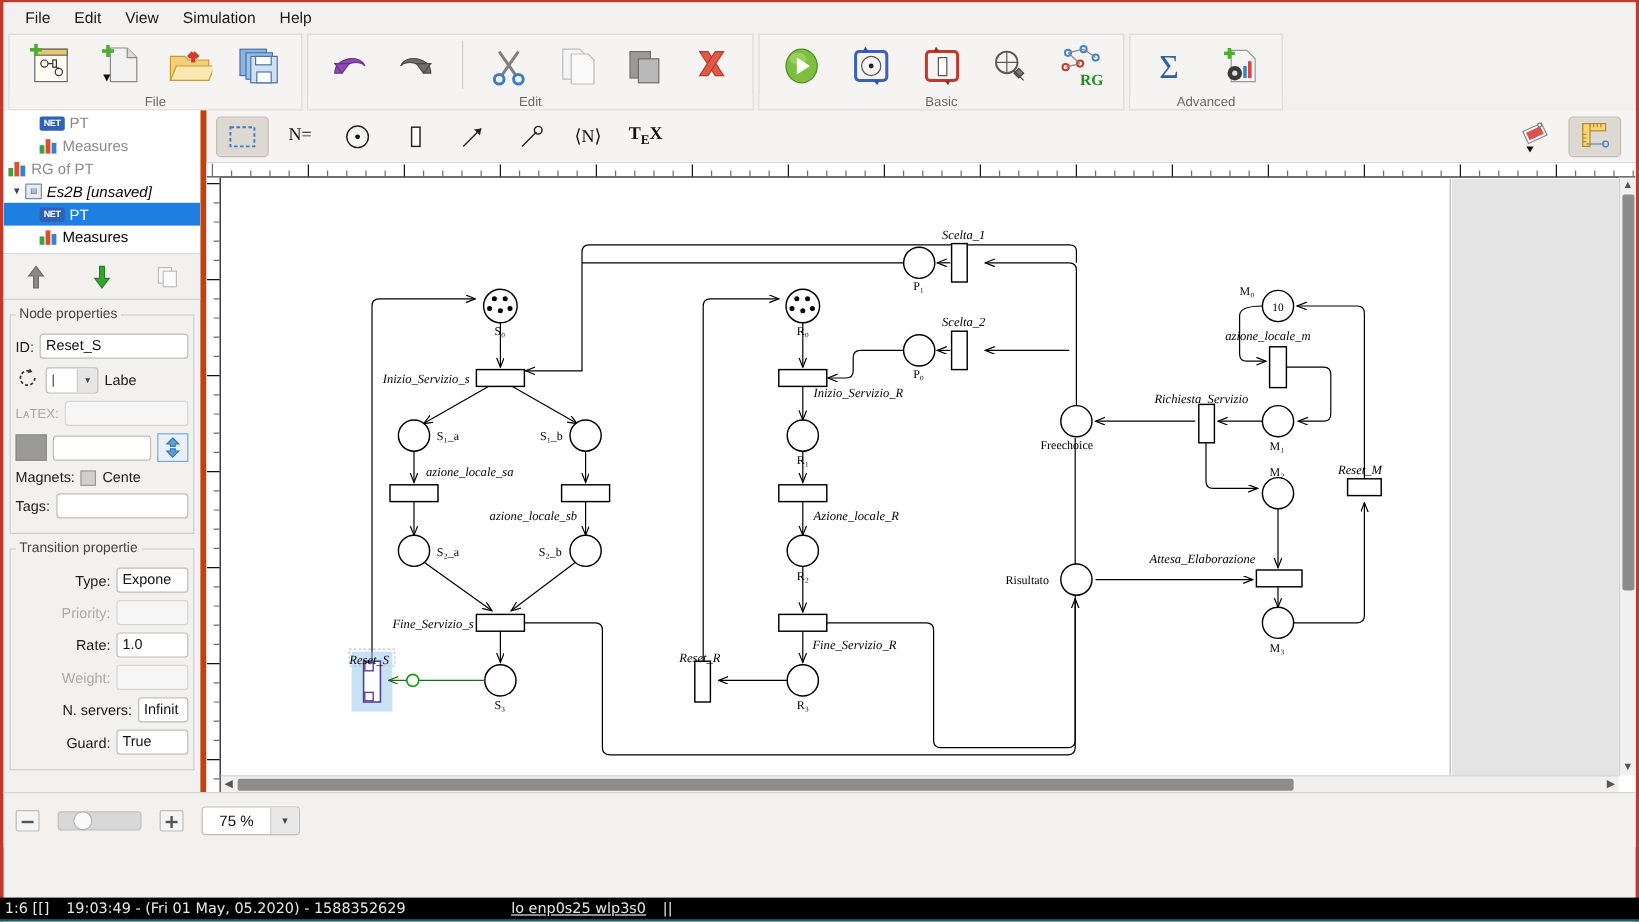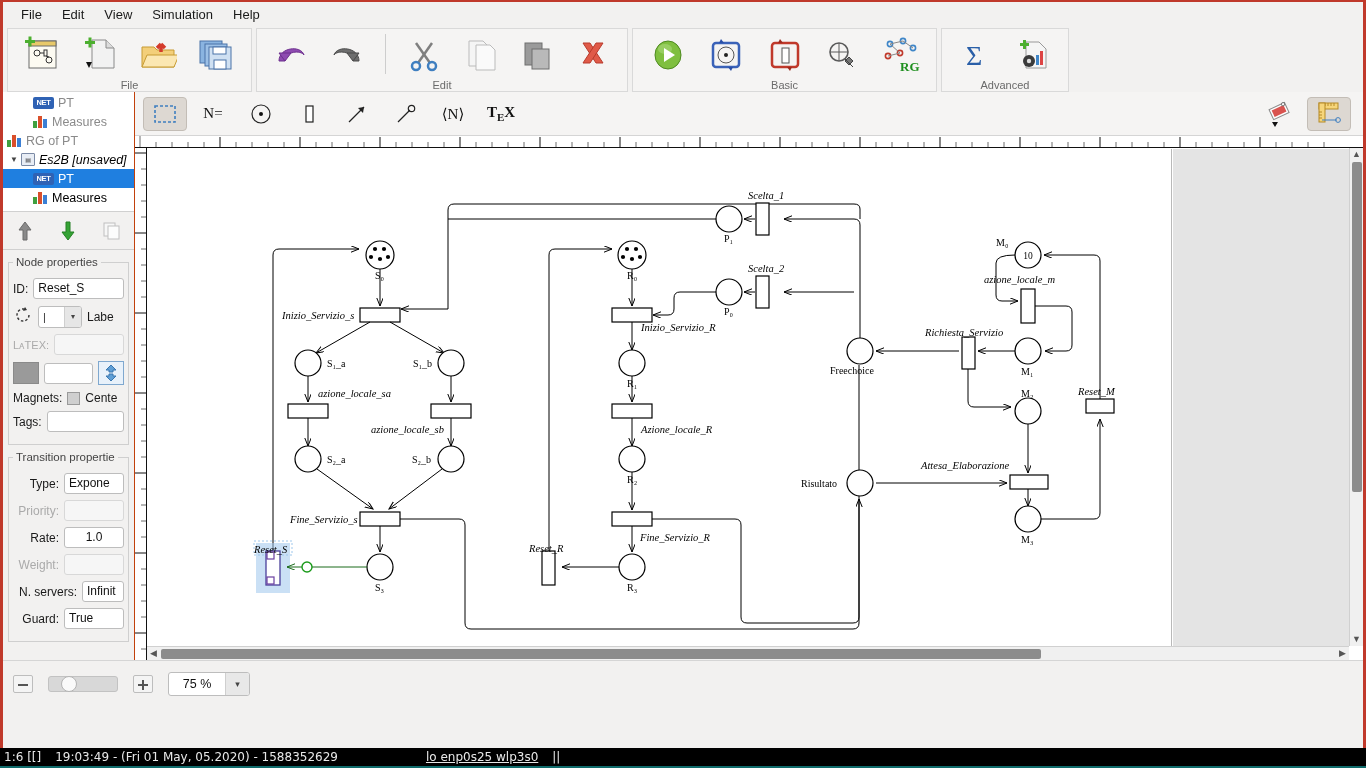--- a/index.html
+++ b/index.html
@@ -70,23 +70,23 @@
   .vsep { width: 1px; background: #cdcdcd; height: 40px; margin: 2px 6px 0 6px; }
 
   
   #body-row {
     display: flex;
     height: 568px;
   }
 
   
   #leftpanel {
-    width: 132px;
+    width: 169px;
     background: #f2f1f0;
-    border-right: 1px solid #c2410c;
+    border-right: 5px solid #c2410c;
     display: flex; flex-direction: column;
     overflow: hidden;
     position: relative;
   }
   #tree {
     background: #ffffff;
     height: 120px;
     overflow: hidden;
     font-size: 12.5px;
     padding-top: 1px;
@@ -584,21 +584,21 @@
         <div class="prow right-align">
           <span class="plabel">Type:</span>
           <span class="pfield" style="flex:0 0 60px">Expone</span>
         </div>
         <div class="prow right-align">
           <span class="plabel dis">Priority:</span>
           <span class="pfield dis" style="flex:0 0 60px"></span>
         </div>
         <div class="prow right-align">
           <span class="plabel">Rate:</span>
-          <span class="pfield" style="flex:0 0 60px;text-align:center">1.0</span>
+          <span class="pfield" style="flex:0 0 60px;">1.0</span>
         </div>
         <div class="prow right-align">
           <span class="plabel dis">Weight:</span>
           <span class="pfield dis" style="flex:0 0 60px"></span>
         </div>
         <div class="prow right-align">
           <span class="plabel">N. servers:</span>
           <span class="pfield" style="flex:0 0 42px">Infinit</span>
         </div>
         <div class="prow right-align">

